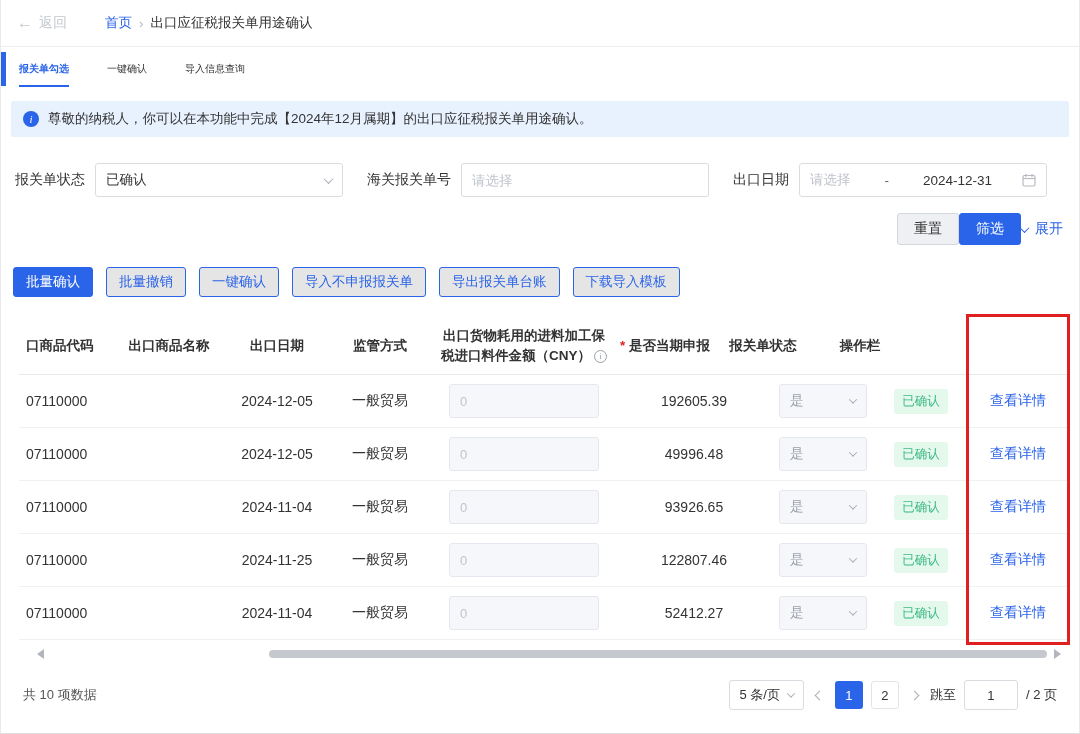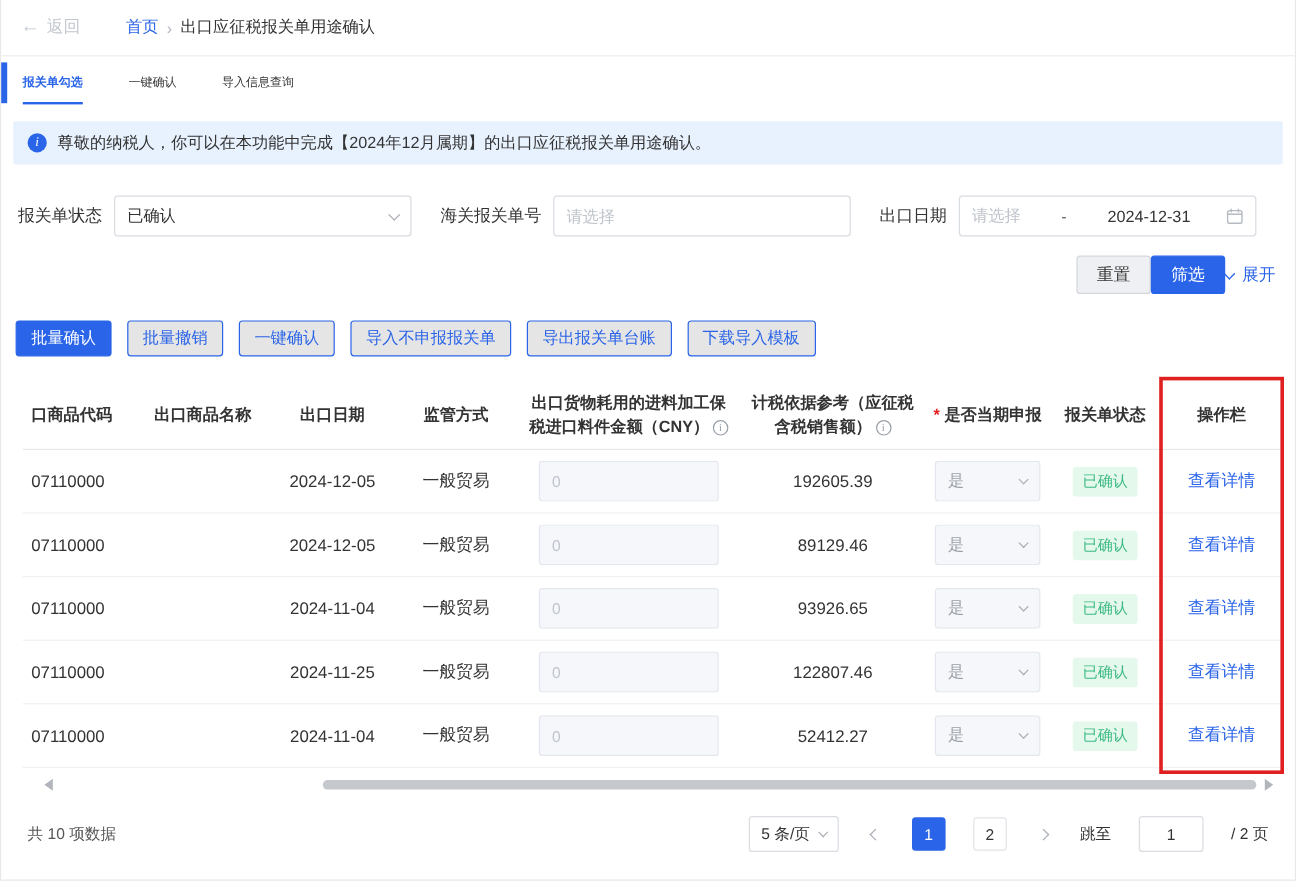--- a/index.html
+++ b/index.html
@@ -88,21 +88,21 @@
 
   
   .hscroll { margin:8px 18px 0; height:12px; position:relative; }
   .thumb { position:absolute; left:250px; right:14px; top:2px; height:8px; background:#c5c8cd; border-radius:4px; cursor:pointer; }
   .arr-left { position:absolute; left:18px; top:1px; width:0; height:0; border-top:5px solid transparent; border-bottom:5px solid transparent; border-right:7px solid #b2b6bc; }
   .arr-right { position:absolute; right:0; top:1px; width:0; height:0; border-top:5px solid transparent; border-bottom:5px solid transparent; border-left:7px solid #b2b6bc; }
 
   
   .footer { margin:20px 22px 0; display:flex; justify-content:space-between; align-items:center; }
   .total { font-size:13px; color:#555; }
-  .pager { display:flex; align-items:center; gap:23px; }
+  .pager { display:flex; align-items:center; gap:8px; }
   .psize { height:30px; border:1px solid #d9dce1; border-radius:3px; padding:0 9px; display:flex; align-items:center; gap:8px; font-size:13px; color:#333; cursor:pointer; background:#fff; }
   .pnav { padding:4px; cursor:pointer; display:inline-flex; }
   .pnum { min-width:28px; height:28px; border-radius:3px; display:flex; align-items:center; justify-content:center; font-size:13px; cursor:pointer; }
   .pnum.active { background:#2a64e8; color:#fff; }
   .pnum.plain { background:#fff; border:1px solid #e2e4e8; color:#333; }
   .jump-label, .jump-total { font-size:13px; color:#333; }
   .jump-input { width:54px; height:30px; border:1px solid #d9dce1; border-radius:3px; text-align:center; font-size:13px; color:#333; outline:none; font-family:inherit; }
 </style>
 </head>
 <body>
@@ -186,21 +186,20 @@
       <button class="abtn outline">下载导入模板</button>
     </div>
 
   <div class="table-wrap">
     <div class="thead">
         <div class="th c0">口商品代码</div>
         <div class="th c1">出口商品名称</div>
         <div class="th c2">出口日期</div>
         <div class="th c3">监管方式</div>
         <div class="th c4">出口货物耗用的进料加工保税进口料件金额（CNY）<span class="i-ic">i</span></div>
-        <div class="th c5">计税依据参考（应征税含税销售额）<span class="i-ic">i</span></div>
         <div class="th c6"><span class="req">* </span>是否当期申报</div>
         <div class="th c7">报关单状态</div>
         <div class="th c8">操作栏</div>
       </div>
     <div>
         <div class="tr">
           <div class="td c0">07110000</div>
           <div class="td c1"></div>
           <div class="td c2">2024-12-05</div>
           <div class="td c3">一般贸易</div>
@@ -212,21 +211,21 @@
             </span></div>
           <div class="td c7"><span class="badge">已确认</span></div>
           <div class="td c8"><a class="link">查看详情</a></div>
         </div>
         <div class="tr">
           <div class="td c0">07110000</div>
           <div class="td c1"></div>
           <div class="td c2">2024-12-05</div>
           <div class="td c3">一般贸易</div>
           <div class="td c4"><input class="dinput" value="0" disabled="" style=""></div>
-          <div class="td c5">89129.46</div>
+          <div class="td c5">49996.48</div>
           <div class="td c6"><span class="dselect">
               <span>是</span>
               <span class="chev down sm"></span>
             </span></div>
           <div class="td c7"><span class="badge">已确认</span></div>
           <div class="td c8"><a class="link">查看详情</a></div>
         </div>
         <div class="tr">
           <div class="td c0">07110000</div>
           <div class="td c1"></div>

